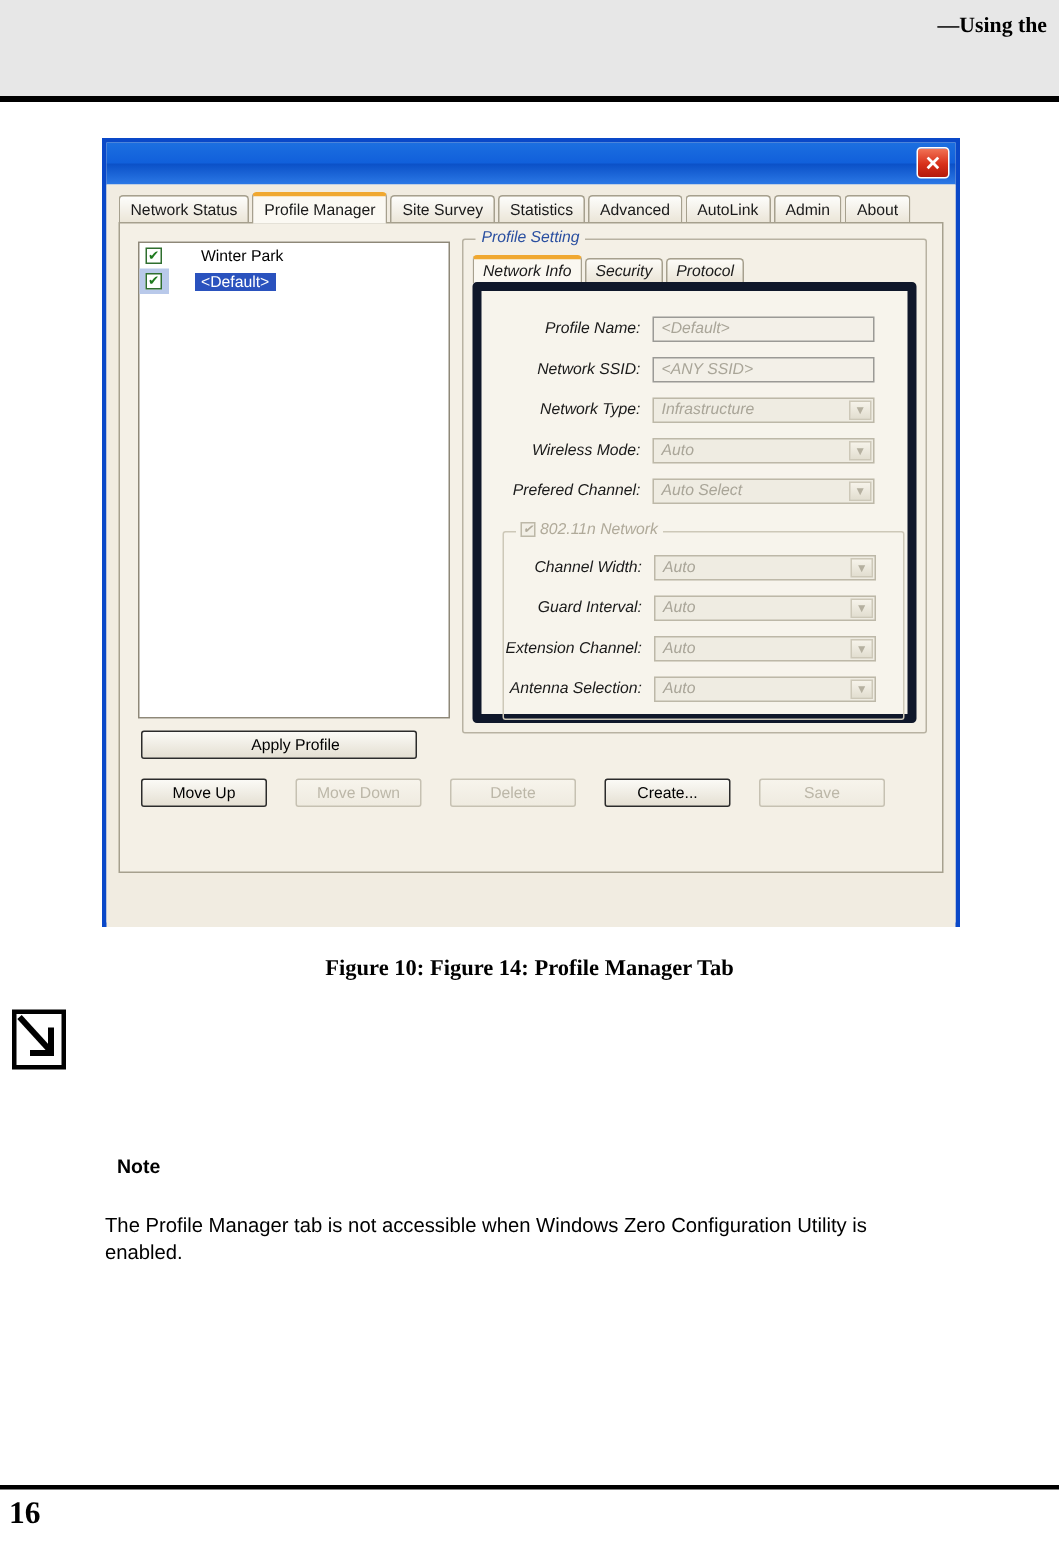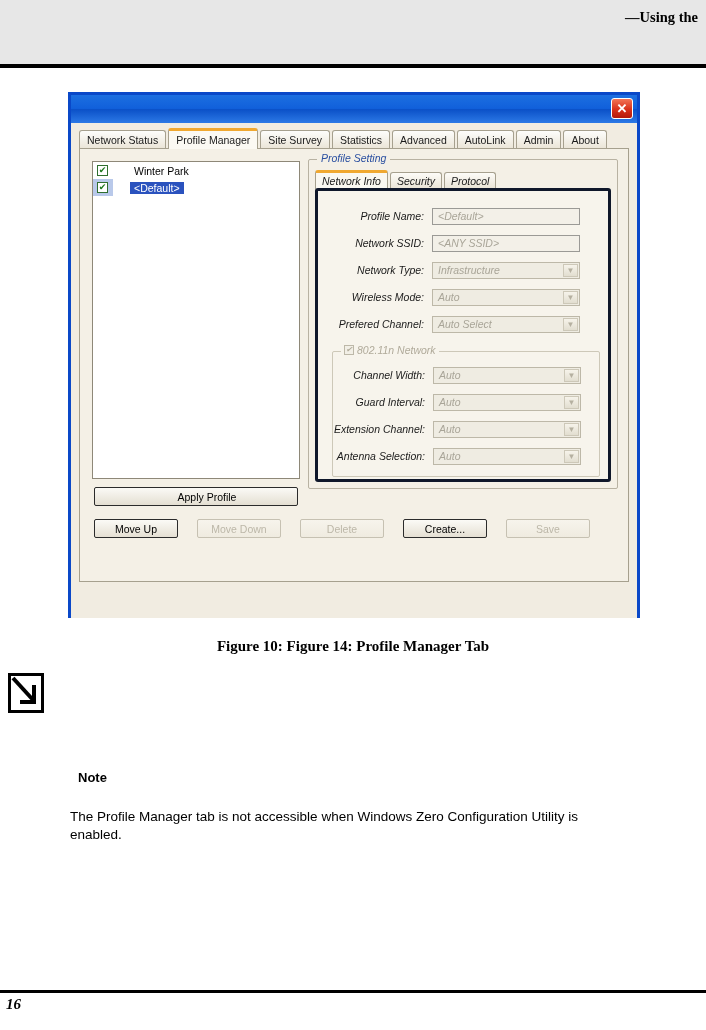--- a/index.html
+++ b/index.html
@@ -98,21 +98,21 @@
     font-family:"Liberation Sans", sans-serif; margin-right:22px;
   }
   .lname {
     font-family:"Liberation Sans", sans-serif; font-size:10.5px; color:#000;
     padding:0 4px;
   }
   .lrow.sel .lname { background:#2a52be; color:#ffffff; }
   .lrow.sel { background:linear-gradient(to right,#b9c9ea 0 20px,transparent 20px); }
 
   .apply-btn {
-    position:absolute; left:14px; top:338px; width:204px; height:19px;
+    position:absolute; left:14px; top:338px; width:184px; height:19px;
     background:linear-gradient(to bottom,#fbfaf6,#e4dfd2);
     border:1px solid #2b2b2b; border-radius:2px;
     font-family:"Liberation Sans", sans-serif; font-size:10.5px; color:#000;
     display:flex; align-items:center; justify-content:center; cursor:pointer;padding-left:22px;
   }
 
   
   .groupbox {
     position:absolute; left:228px; top:10px; width:310px; height:330px;
     border:1px solid #b8b2a2; border-radius:2px;font-style:italic;
@@ -127,21 +127,21 @@
   .itab {
     height:17px; padding:0 6px;
     background:linear-gradient(to bottom,#fdfcf8,#e9e3d5);
     border:1px solid #a6a08e; border-bottom:none; border-radius:3px 3px 0 0;
     font-family:"Liberation Sans", sans-serif; font-size:10.5px; color:#1a1a1a;
     display:flex; align-items:center; cursor:pointer;
   }
   .itab.active { background:#faf8f1; border-top:3px solid #f0a830; height:19px; }
   .itabpanel {
     position:absolute; left:6px; top:28px; width:296px; height:294px;
-    background:#f7f4ec; border:3px solid #0f172a; border-radius:3px;
+    background:#f7f4ec; border:6px solid #0f172a; border-radius:3px;
   }
 
   .frow {
     position:absolute; height:18px; display:flex; align-items:center;
   }
   .flabel {
     width:108px; text-align:right; padding-right:8px;
     font-family:"Liberation Sans", sans-serif; font-size:10.5px; color:#1a1a1a;
   }
   .ftext {
@@ -235,22 +235,22 @@
     position:absolute; left:70px; top:808px; width:540px;
     font-family:"Liberation Sans", sans-serif; font-size:13.5px; color:#000; line-height:18px;
   }
 
   
   .footer-rule {
     position:absolute; left:0; top:990px; width:706px; height:3px; background:#000;
   }
   .page-num {
     position:absolute; left:6px; top:996px;
-    font-family:"Liberation Serif", serif; font-style:italic; font-weight:bold;
-    font-size:15px; color:#000;
+    font-family:"Liberation Serif", serif; font-weight:bold;
+    font-size:21px; color:#000;
   }
 </style>
 </head>
 <body>
 
 <div class="page-header">
   <div class="hdr-right">—Using the</div>
 </div>
 <div class="header-rule"></div>
 

